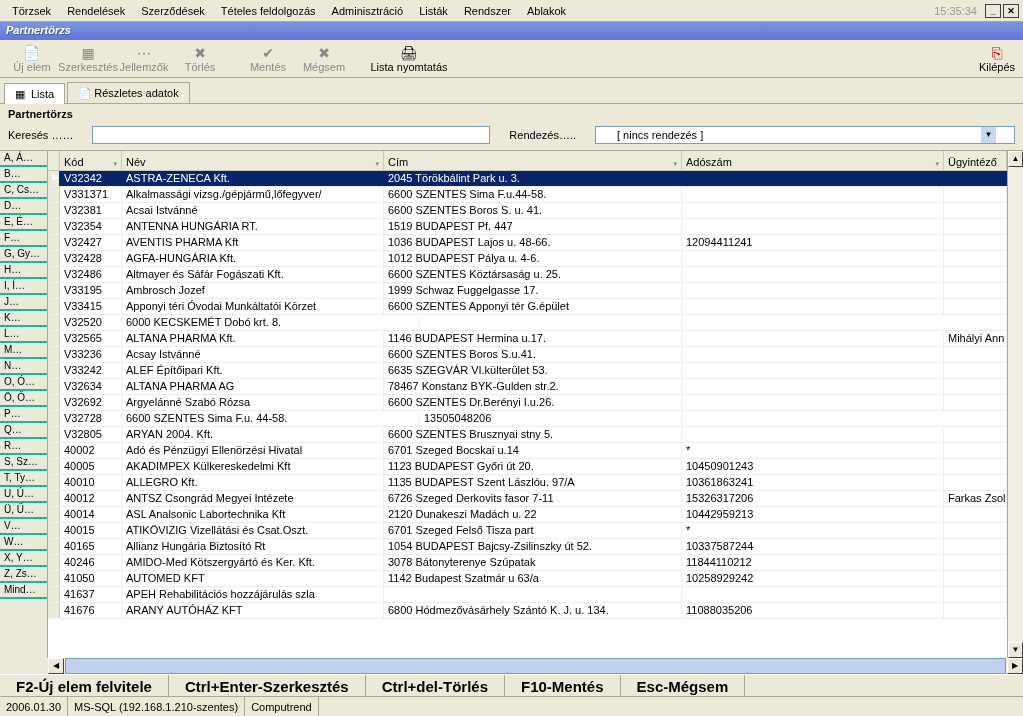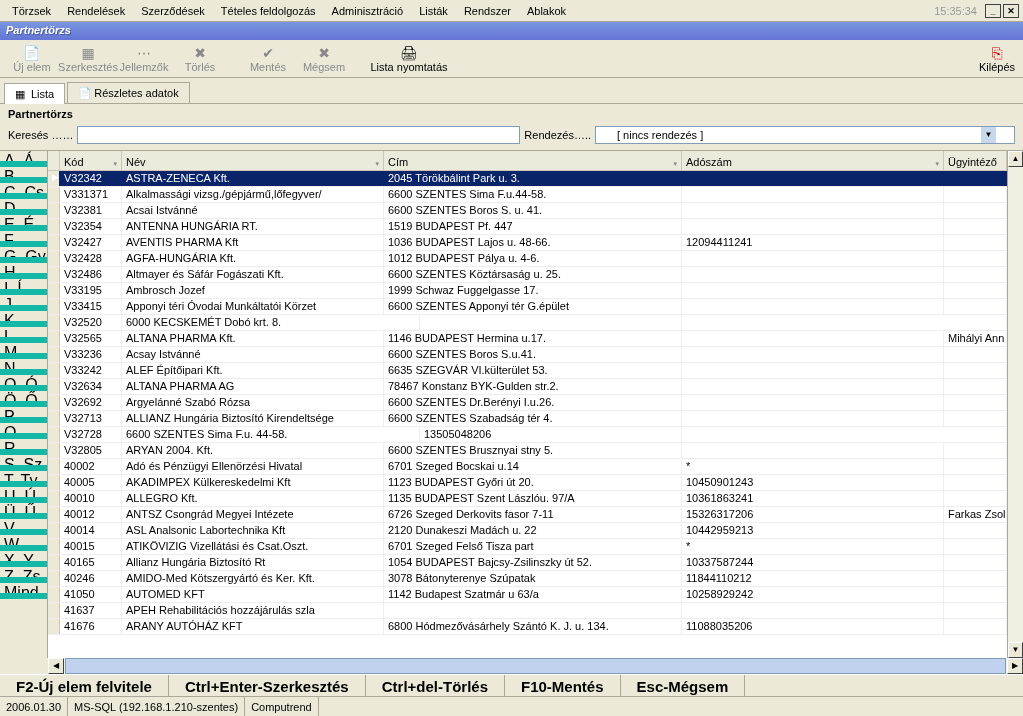--- a/index.html
+++ b/index.html
@@ -13,28 +13,28 @@
 .toolbar { background: #ece9d8; height: 38px; display: flex; align-items: center; padding: 0 4px; border-bottom: 1px solid #aca899; }
 .tool-btn { display: flex; flex-direction: column; align-items: center; justify-content: center; width: 56px; height: 36px; color: #888; font-size: 10px; cursor: default; }
 .tool-btn.enabled { color: #000; }
 .tool-btn .icon { font-size: 14px; height: 16px; }
 .tool-btn.kilepes { margin-left: auto; width: 44px; }
 .tabs { background: #ece9d8; height: 26px; display: flex; align-items: flex-end; padding-left: 4px; border-bottom: 1px solid #aca899; }
 .tab { border: 1px solid #aca899; border-bottom: none; padding: 4px 10px; background: #ece9d8; margin-right: 2px; display: flex; align-items: center; gap: 4px; cursor: default; }
 .tab.active { background: #fff; position: relative; top: 1px; }
 .tab-icon { width: 12px; height: 12px; display: inline-block; }
 .section-title { font-weight: bold; padding: 4px 8px; background: #ece9d8; }
-.search-row { display: flex; align-items: center; padding: 2px 8px 6px 8px; background: #ece9d8; gap: 4px; }
+.search-row { display: flex; align-items: center; padding: 2px 8px 6px 8px; background: #ece9d8; gap: 19px; }
 .search-row label { white-space: nowrap; }
 .search-input { flex: 1; border: 1px solid #7f9db9; height: 18px; padding: 1px 3px; background: #fff; }
 .sort-select { width: 420px; border: 1px solid #7f9db9; height: 18px; padding: 0 21px; background: #fff; display: flex; align-items: center; justify-content: space-between; }
 .sort-select .arrow { background: #c7d8ed; width: 15px; text-align: center; margin: -1px -3px -1px 0; height: 16px; line-height: 16px; font-size: 8px; }
 .content { flex: 1; display: flex; background: #fff; overflow: hidden; border-top: 1px solid #aca899; }
 .alpha-sidebar { width: 48px; background: #ece9d8; border-right: 1px solid #aca899; overflow: hidden; }
-.alpha-item { padding: 1px 4px; border-bottom: 6px solid #14b8a6; height: 16px; font-size: 16px; white-space: nowrap; overflow: hidden; cursor: default; }
+.alpha-item { padding: 1px 4px; border-bottom: 2px solid #14b8a6; height: 16px; font-size: 10px; white-space: nowrap; overflow: hidden; cursor: default; }
 .table-wrap { flex: 1; display: flex; flex-direction: column; overflow: hidden; position: relative; }
 .thead { display: flex; background: #ebeadb; border-bottom: 1px solid #cbc7b8; height: 20px; }
 .th { border-right: 1px solid #cbc7b8; padding: 2px 4px; display: flex; align-items: flex-end; justify-content: space-between; font-size: 11px; }
 .th .drop { font-size: 7px; color: #888; }
 .col-marker { width: 12px; }
 .col-kod { width: 62px; }
 .col-nev { width: 262px; }
 .col-cim { width: 298px; }
 .col-adoszam { width: 262px; }
 .col-ugy { flex: 1; min-width: 60px; }
@@ -305,28 +305,20 @@
         <div class="tr">
           <div class="td marker"></div>
           <div class="td col-kod">V32692</div>
           <div class="td col-nev">Argyelánné Szabó Rózsa</div>
           <div class="td col-cim">6600 SZENTES Dr.Berényi I.u.26.</div>
           <div class="td col-adoszam"></div>
           <div class="td col-ugy"></div>
         </div>
         <div class="tr">
           <div class="td marker"></div>
-          <div class="td col-kod">V32713</div>
-          <div class="td col-nev">ALLIANZ Hungária Biztosító Kirendeltsége</div>
-          <div class="td col-cim">6600 SZENTES Szabadság tér 4.</div>
-          <div class="td col-adoszam"></div>
-          <div class="td col-ugy"></div>
-        </div>
-        <div class="tr">
-          <div class="td marker"></div>
           <div class="td col-kod">V32728</div>
           <div class="td col-cim">6600 SZENTES Sima F.u. 44-58.</div>
           <div class="td col-adoszam">13505048206</div>
           <div class="td col-ugy"></div>
         </div>
         <div class="tr">
           <div class="td marker"></div>
           <div class="td col-kod">V32805</div>
           <div class="td col-nev">ARYAN 2004. Kft.</div>
           <div class="td col-cim">6600 SZENTES Brusznyai stny 5.</div>

